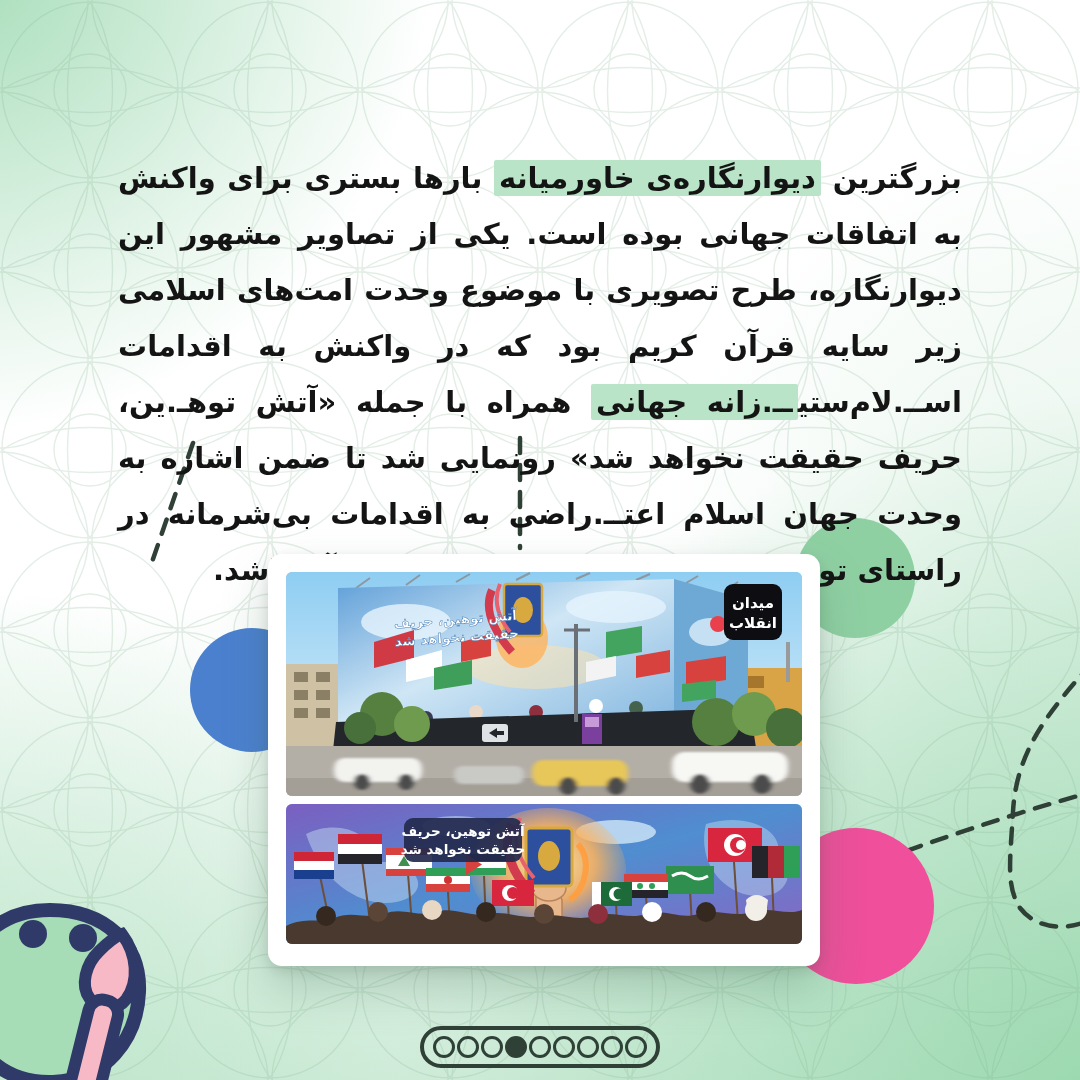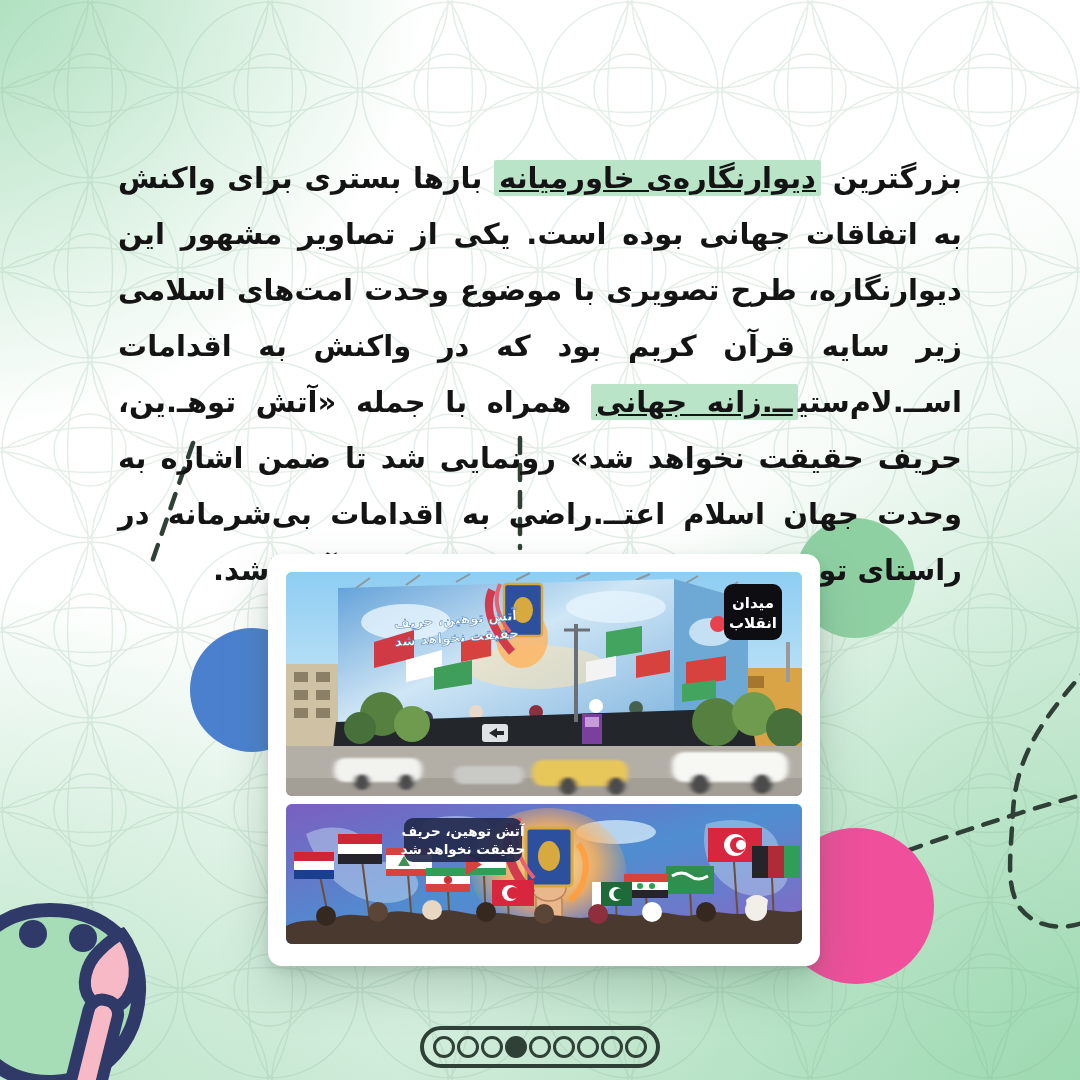--- a/index.html
+++ b/index.html
@@ -29,21 +29,21 @@
   .circle{position:absolute;border-radius:50%;z-index:3;}
   .circle.blue{left:190px;top:628px;width:124px;height:124px;background:var(--c-blue);}
   .circle.green{left:795px;top:518px;width:120px;height:120px;background:var(--c-green);}
   .circle.pink{left:778px;top:828px;width:156px;height:156px;background:var(--c-pink);}
 
   .article{
     position:absolute;z-index:4;right:118px;left:118px;top:150px;
     color:var(--text);font-size:29px;font-weight:bold;line-height:56px;
     direction:rtl;text-align:justify;text-align-last:right;letter-spacing:0;
   }
-  .article .hl{background:var(--hl);padding:1px 5px;border-radius:2px;box-decoration-break:clone;text-decoration:underline;-webkit-box-decoration-break:clone;}
+  .article .hl{background:var(--hl);padding:1px 5px;border-radius:2px;box-decoration-break:clone;-webkit-box-decoration-break:clone;}
 
   .photo-card{
     position:absolute;z-index:4;left:268px;top:554px;width:552px;height:412px;
     background:#ffffff;border-radius:14px;padding:18px;
     box-shadow:0 22px 45px rgba(70,110,85,.28), 0 5px 12px rgba(0,0,0,.10);
     display:flex;flex-direction:column;gap:8px;
   }
   .photo{border-radius:6px;overflow:hidden;background:#9fd3f2;}
   .photo svg{display:block;width:100%;height:100%;}
   .photo.one{height:224px;}

